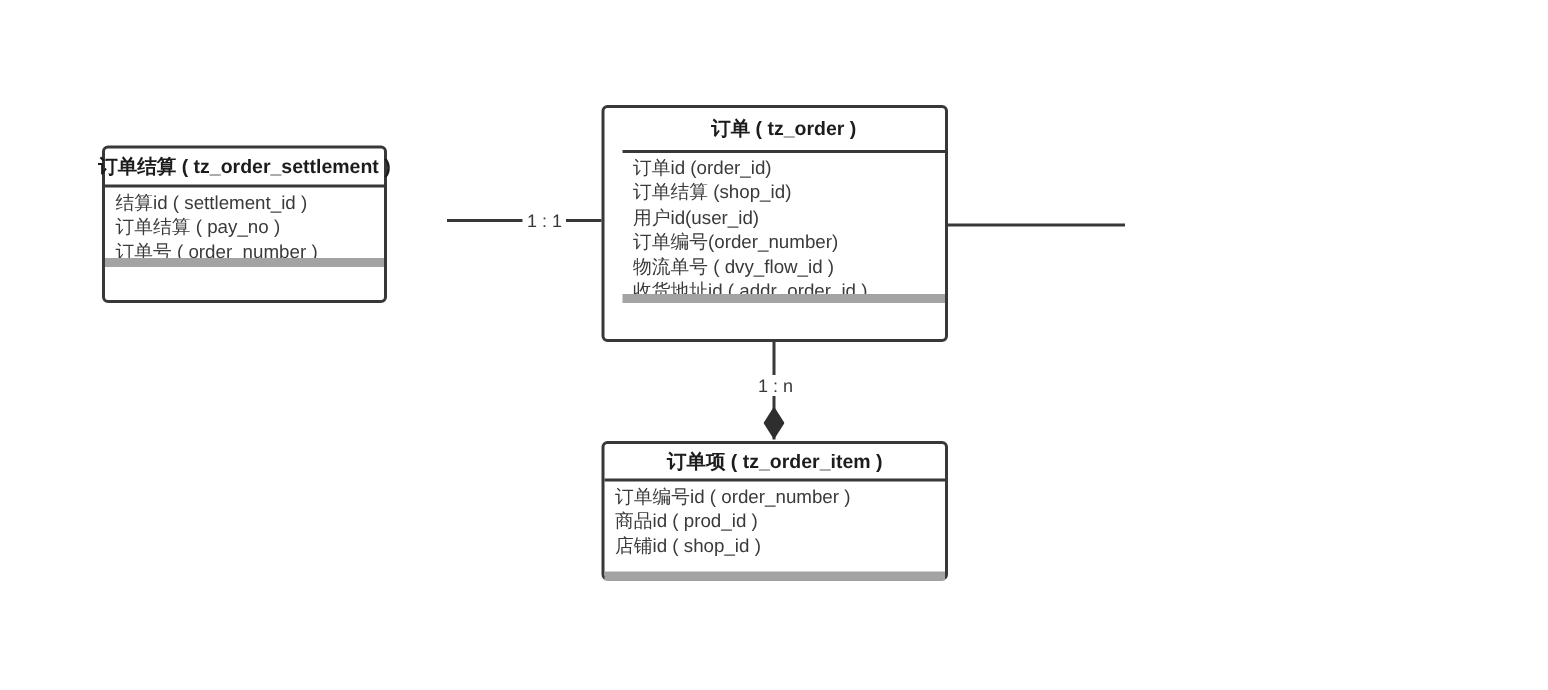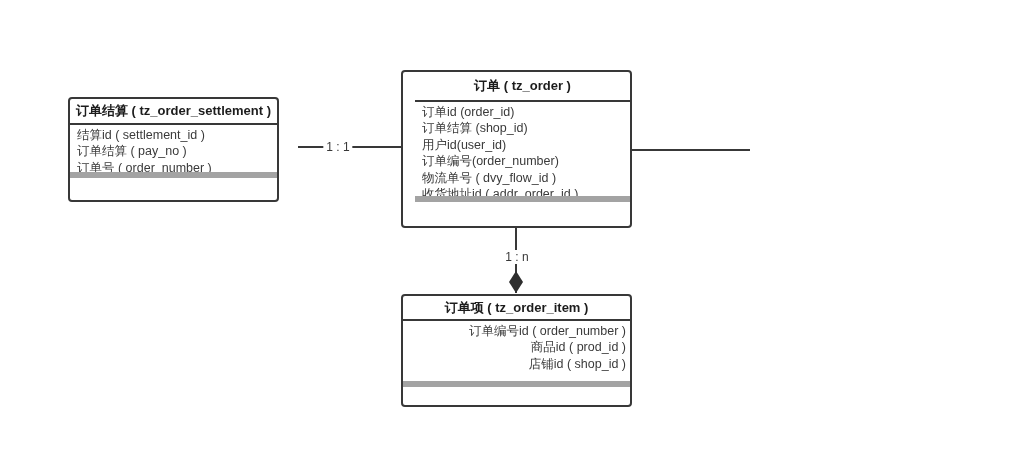--- a/index.html
+++ b/index.html
@@ -37,31 +37,31 @@
     line-height:14px;
   }
   .diamond{position:absolute;}
 </style>
 </head>
 <body>
 
 <div class="canvas">
 
   <div class="conn" style="left:298px;top:146px;width:103px;height:2px;"></div>
-  <div class="conn-label" style="left:338px;top:147px;">1 : 1</div>
+  <div class="conn-label" style="left:363px;top:147px;">1 : 1</div>
 
   <div class="conn" style="left:632px;top:149px;width:118px;height:2px;"></div>
 
   <div class="conn" style="left:515px;top:228px;width:2px;height:65px;"></div>
   <div class="conn-label" style="left:517px;top:257px;">1 : n</div>
   <svg class="diamond" style="left:509px;top:271px;" width="14" height="22" viewBox="0 0 14 22">
     <polygon points="7,0 14,11 7,22 0,11" fill="#2e2e2e"></polygon>
   </svg>
 
-  <div class="entity" style="left:68px;top:97px;width:211px;height:105px;">
+  <div class="entity" style="left:68px;top:97px;width:190px;height:105px;">
     <div class="title" style="height:26px;">订单结算 ( tz_order_settlement )</div>
     <div class="fields" style="height:53px;">
       <div class="field">结算id ( settlement_id )</div>
       <div class="field">订单结算 ( pay_no )</div>
       <div class="field">订单号 ( order_number )</div>
     </div>
     <div class="footer"></div>
   </div>
 
   <div class="entity" style="left:401px;top:70px;width:231px;height:158px;padding-left:12px;">
@@ -71,21 +71,21 @@
       <div class="field">订单结算 (shop_id)</div>
       <div class="field">用户id(user_id)</div>
       <div class="field">订单编号(order_number)</div>
       <div class="field">物流单号 ( dvy_flow_id )</div>
       <div class="field">收货地址id ( addr_order_id )</div>
     </div>
     <div class="footer"></div>
   </div>
 
 
-  <div class="entity" style="left:401px;top:294px;width:231px;height:113px;text-align:right;">
+  <div class="entity" style="left:401px;top:294px;width:231px;height:93px;">
     <div class="title" style="height:25px;">订单项 ( tz_order_item )</div>
     <div class="fields" style="height:66px;">
       <div class="field">订单编号id ( order_number )</div>
       <div class="field">商品id ( prod_id )</div>
       <div class="field">店铺id ( shop_id )</div>
     </div>
     <div class="footer"></div>
   </div>
 
 </div>

